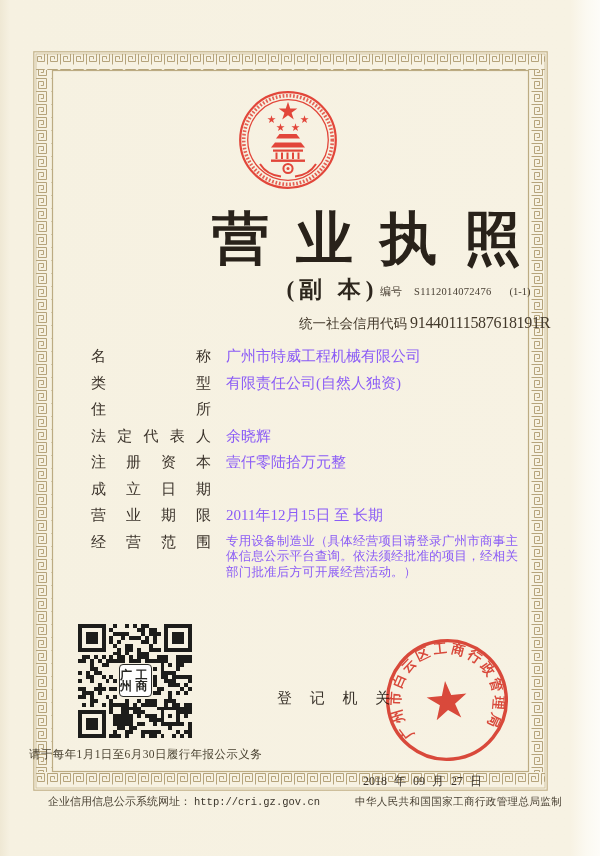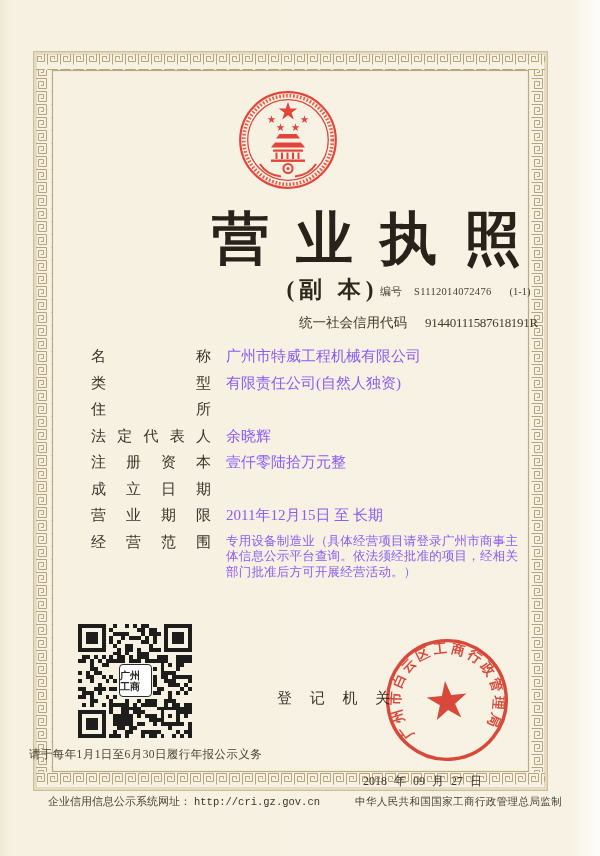--- a/index.html
+++ b/index.html
@@ -23,34 +23,34 @@
     letter-spacing:27px;text-indent:27px;white-space:nowrap;
   }
   .subtitle{
     left:33px;top:274px;width:599px;text-align:center;
     font-size:23px;font-weight:bold;color:#2d261d;letter-spacing:5px;
   }
   .serial{left:380px;top:284px;font-size:11px;color:#4a4135;white-space:nowrap;}
   .serial .num{margin-left:12px;font-size:10.5px;letter-spacing:.3px;}
   .serial .copy{margin-left:18px;font-size:10.5px;}
   .credit{left:299px;top:314px;font-size:13.5px;color:#43392b;white-space:nowrap;}
-  .credit .code{margin-left:18px;font-size:13px;letter-spacing:-.3px;}
+  .credit .code{margin-left:3px;font-size:16px;letter-spacing:-.3px;}
   
   #fields{left:91px;top:348px;width:436px;}
   .frow{display:flex;align-items:flex-start;margin-bottom:9.5px;font-size:15px;line-height:17px;}
   .flabel{width:120px;display:flex;justify-content:space-between;flex:none;color:#3a322a;}
   .fvalue{flex:1;margin-left:15px;color:#8b5cf6;}
   .frow:last-child .fvalue{font-size:12.5px;line-height:15.5px;letter-spacing:.2px;}
   
   #qrwrap{left:78px;top:624px;width:114px;height:114px;}
   #qrlabel{
     left:119px;top:664px;width:31px;height:31px;background:#fff;
     border:1.5px solid #2b2b28;border-radius:4px;
-    display:flex;flex-direction:column;align-items:flex-start;justify-content:center;
-    font-family:"Liberation Sans", sans-serif;font-size:10px;line-height:11px;
+    display:flex;flex-direction:row;align-items:center;justify-content:center;
+    font-family:"Liberation Sans", sans-serif;font-size:12px;line-height:11px;
     font-weight:bold;color:#262623;
   }
   .annual{left:29px;top:747px;font-size:11.5px;color:#48402f;letter-spacing:.4px;white-space:nowrap;}
   .regauth{left:277px;top:689px;font-size:15px;color:#39322a;letter-spacing:7px;white-space:nowrap;}
   .regdate{left:363px;top:737px;font-size:12px;color:#39322a;word-spacing:4px;white-space:nowrap;margin-top:36px;}
   #seal{left:382px;top:635px;mix-blend-mode:multiply;}
   
   .footL{left:48px;top:794px;font-size:11px;color:#4a4234;white-space:nowrap;}
   .footL .url{font-family:"Liberation Mono", monospace;font-size:10.5px;margin-left:3px;color:#3b352b;}
   .footR{left:355px;top:795px;font-size:10.5px;color:#463e30;letter-spacing:.4px;white-space:nowrap;}

